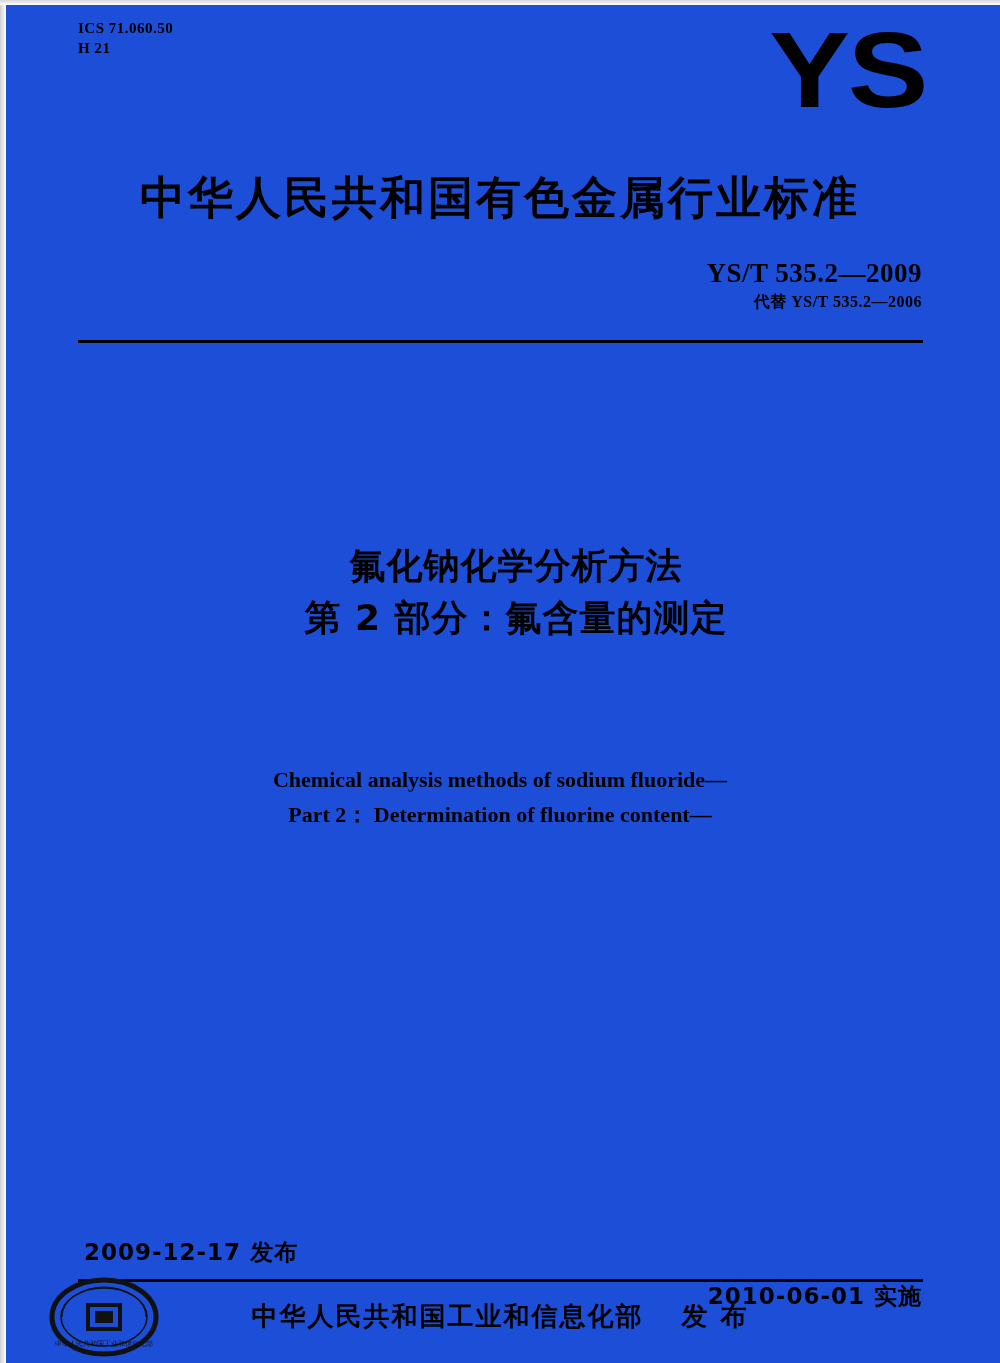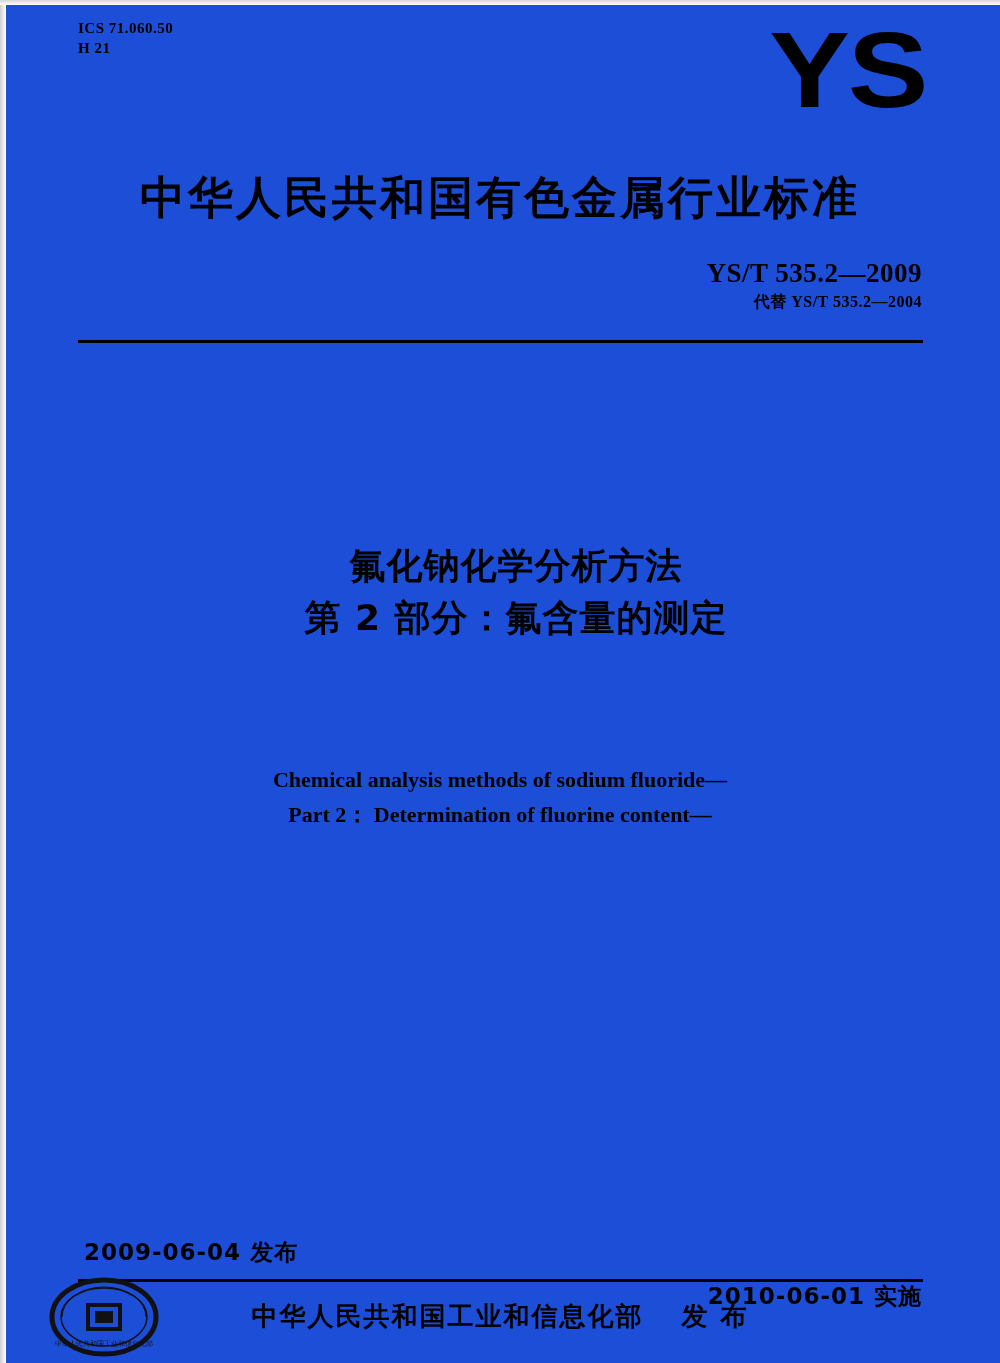--- a/index.html
+++ b/index.html
@@ -212,35 +212,35 @@
     <div>ICS 71.060.50</div>
     <div>H 21</div>
   </div>
 
   <div class="ys-logo">YS</div>
 
 
   <div class="main-title-cn">中华人民共和国有色金属行业标准</div>
 
   <div class="std-number">YS/T 535.2—2009</div>
-  <div class="std-replace">代替 YS/T 535.2—2004</div>
+  <div class="std-replace">代替 YS/T 535.2—2006</div>
 
   <div class="rule-top"></div>
 
   <div class="doc-title">
     <div class="line">氟化钠化学分析方法</div>
     <div class="line">第 2 部分：氟含量的测定</div>
   </div>
 
   <div class="doc-title-en">
     <div class="line">Chemical analysis methods of sodium fluoride—</div>
     <div class="line">Part 2： Determination of fluorine content—</div>
   </div>
 
-  <div class="issue-date">2009-06-04 发布</div>
+  <div class="issue-date">2009-12-17 发布</div>
   <div class="effective-date">2010-06-01 实施</div>
 
   <div class="rule-bottom"></div>
 
   <div class="seal">
     <svg width="112" height="82" viewBox="0 0 112 82" xmlns="http://www.w3.org/2000/svg">
       <ellipse cx="56" cy="41" rx="52" ry="37" fill="none" stroke="#111" stroke-width="5"></ellipse>
       <ellipse cx="56" cy="41" rx="43" ry="29" fill="none" stroke="#111" stroke-width="1.5"></ellipse>
       <rect x="40" y="29" width="32" height="24" fill="none" stroke="#111" stroke-width="4"></rect>
       <rect x="47" y="35" width="18" height="12" fill="#111"></rect>

